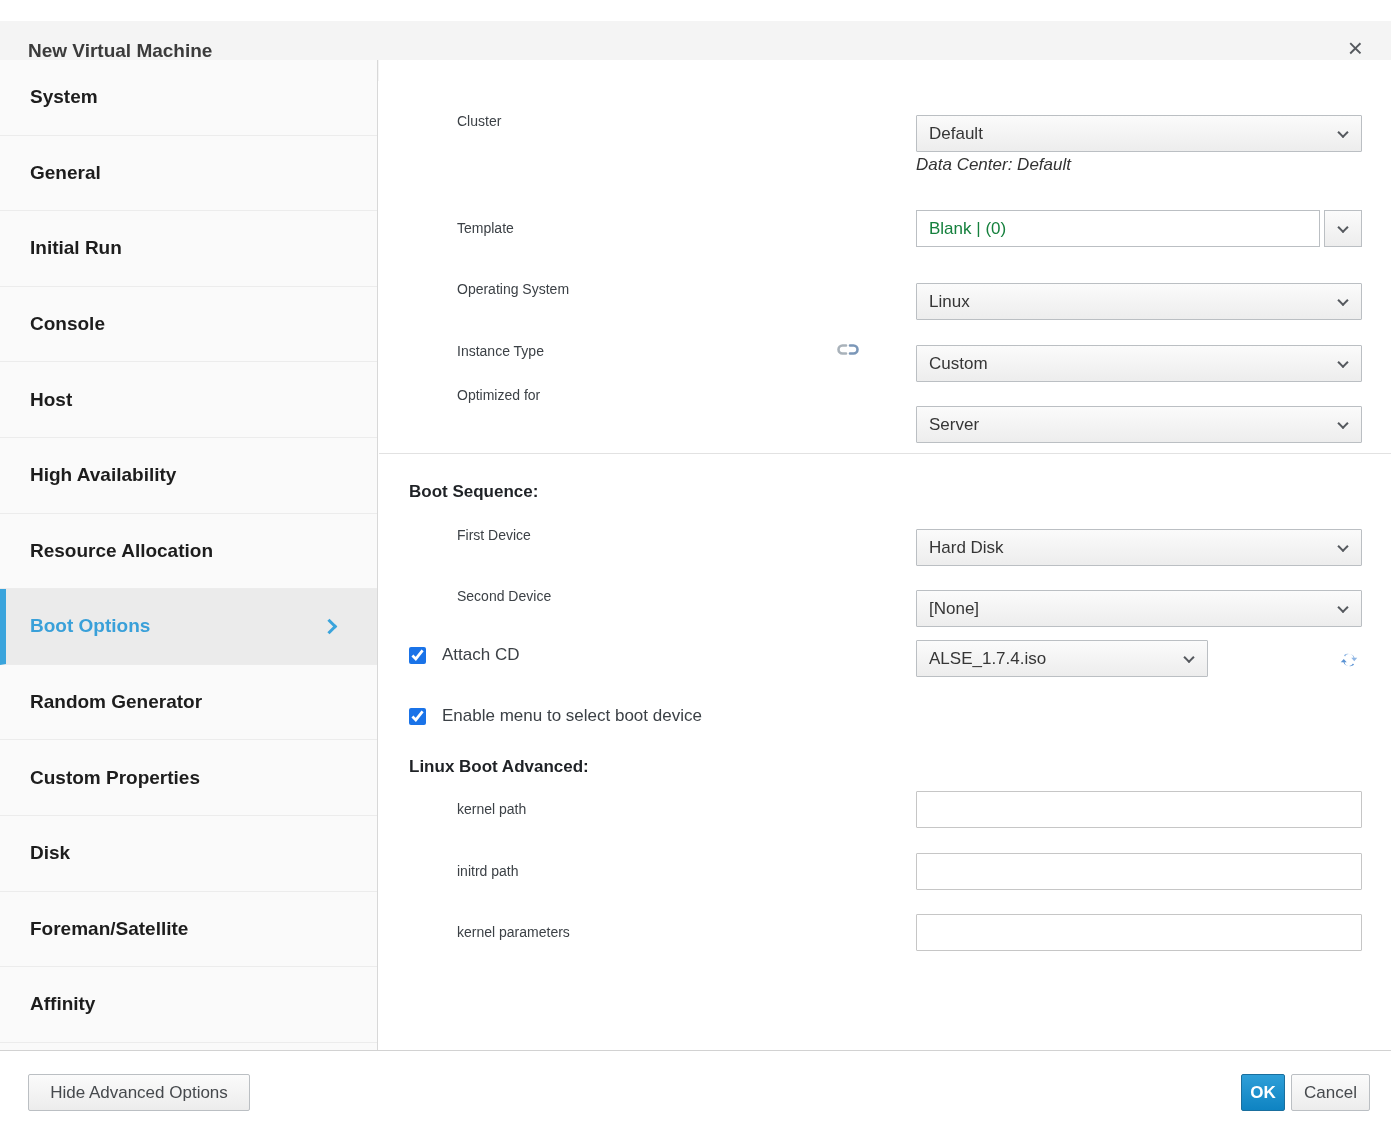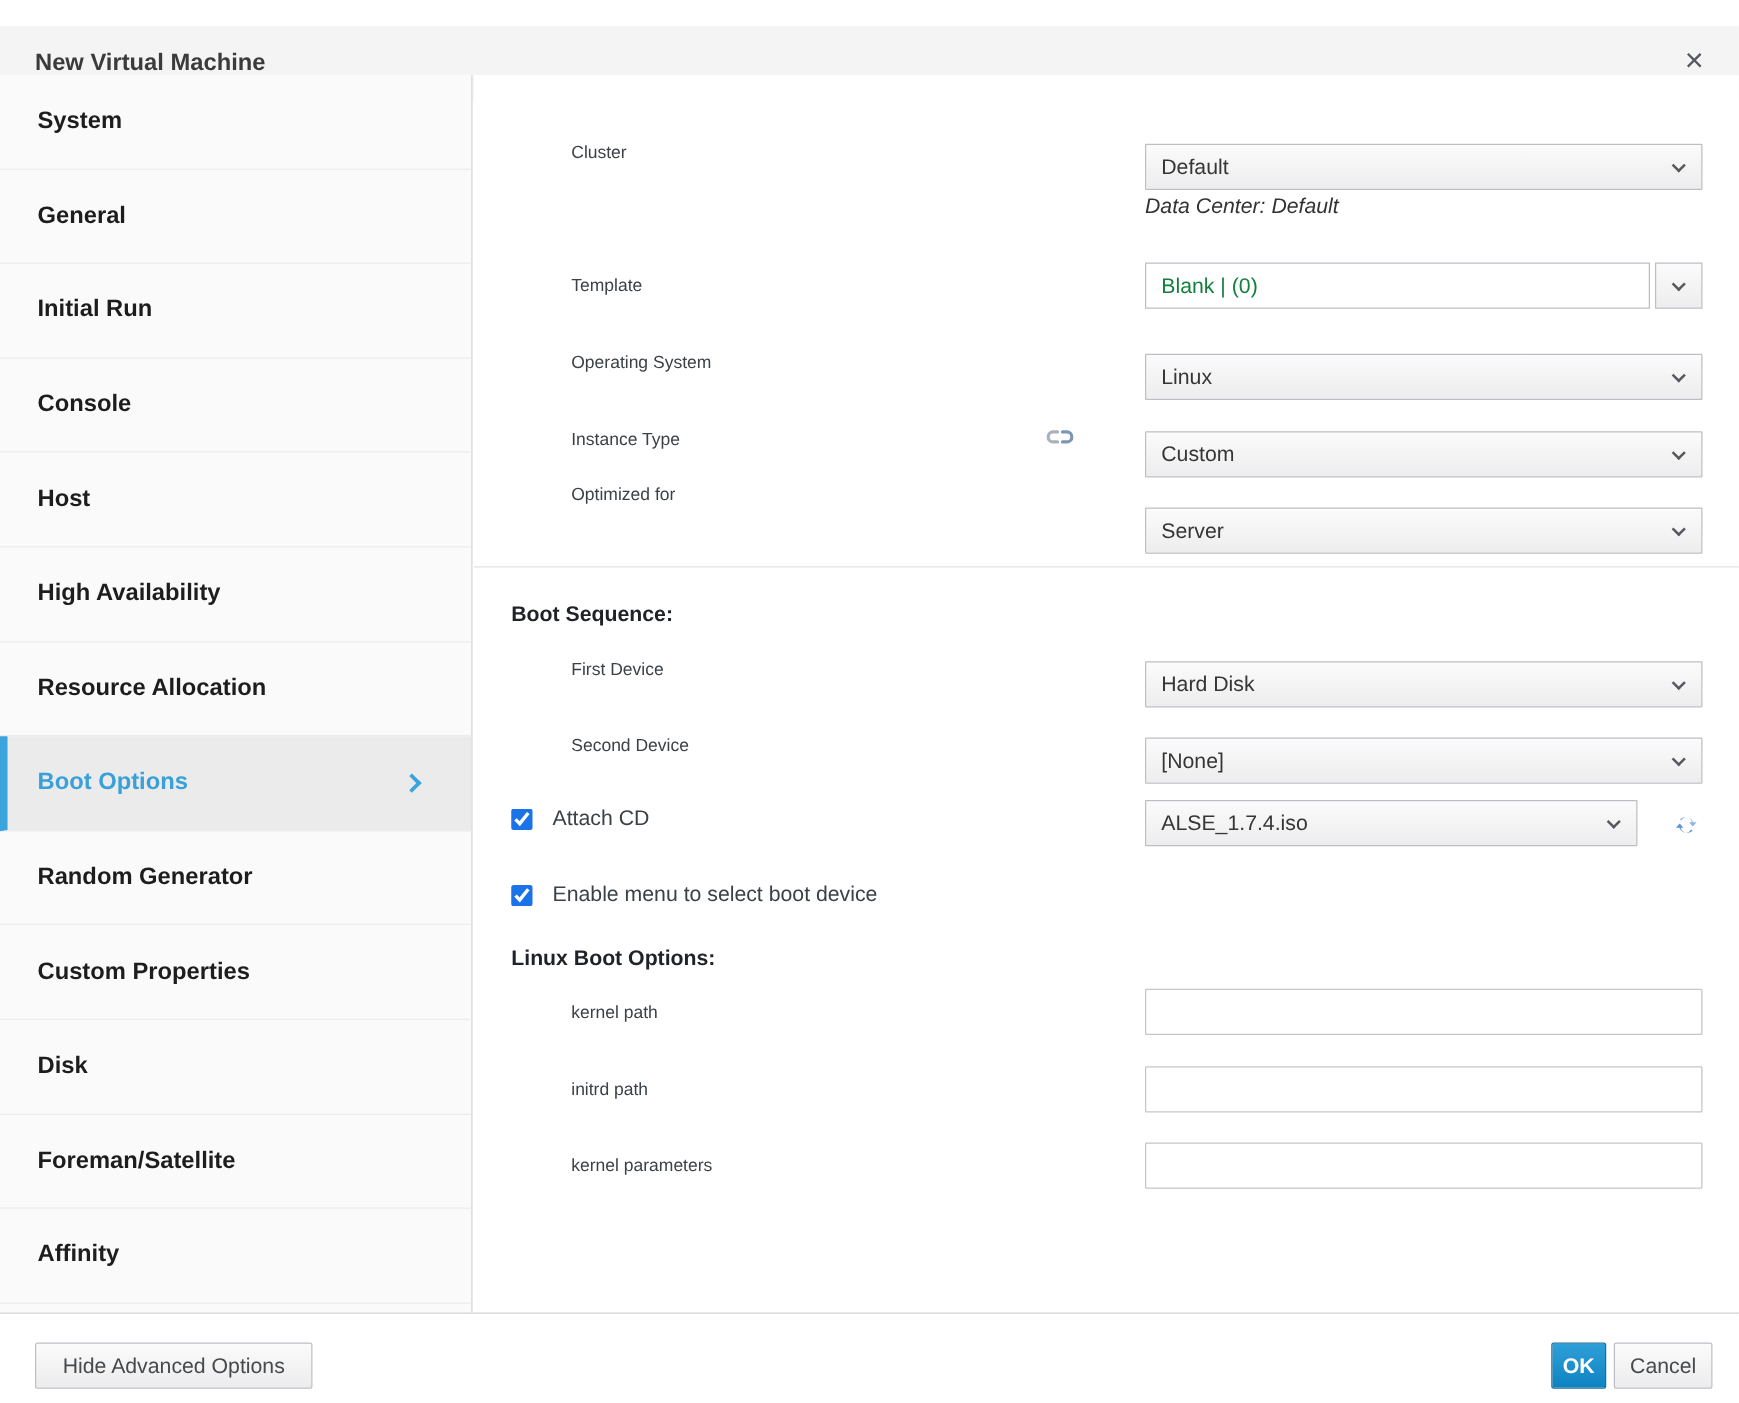--- a/index.html
+++ b/index.html
@@ -32,21 +32,21 @@
   
   .main { position:absolute; top:60px; left:379px; width:1012px; height:990px; background:#fff; }
   .lbl { position:absolute; left:30px; font-size:14px; color:#3c4146; line-height:37px; white-space:nowrap;margin-left:48px; }
   .heading { position:absolute; left:30px; font-size:17px; font-weight:700; color:#1f2226; white-space:nowrap; }
   .hint { position:absolute; left:537px; font-style:italic; font-size:17px; color:#333; line-height:30px; }
   .divider { position:absolute; left:0; right:0; height:1px; background:#e2e2e2; }
 
   .select { position:absolute; height:37px; background:linear-gradient(to bottom,#fbfbfb,#ededed); border:1px solid #bbbfc3; border-radius:1px; display:flex; align-items:center; padding:0 34px 0 12px; font-size:17px; color:#363636; cursor:pointer; }
   .select .caret { position:absolute; right:14px; top:50%; width:8px; height:8px; border-right:2px solid #55595e; border-bottom:2px solid #55595e; transform:translateY(-70%) rotate(45deg); }
   .w-std { left:537px; width:446px;margin-top:12px; }
-  .w-iso { left:537px; width:394px; }
+  .w-iso { left:537px; width:292px; }
 
   .combo-input { position:absolute; left:537px; width:404px; height:37px; background:#fff; border:1px solid #bbbfc3; display:flex; align-items:center; padding:0 12px; font-size:17px; color:#15803d; }
   .combo-btn { position:absolute; left:945px; width:38px; height:37px; background:linear-gradient(to bottom,#fbfbfb,#ededed); border:1px solid #bbbfc3; cursor:pointer; }
   .combo-btn .caret { position:absolute; left:50%; top:50%; width:8px; height:8px; border-right:2px solid #55595e; border-bottom:2px solid #55595e; transform:translate(-50%,-70%) rotate(45deg); }
 
   .text-input { position:absolute; left:537px; width:446px; height:37px; background:#fff; border:1px solid #c6c6c6; border-radius:1px; padding:0 10px; font-size:17px; font-family:inherit; color:#363636; }
 
   .chk-row { position:absolute; left:30px; display:flex; align-items:center; }
   .chk { width:17px; height:17px; accent-color:#1a73e8; cursor:pointer; }
   .chk-lbl { margin-left:16px; font-size:17px; color:#3c4146; }
@@ -177,21 +177,21 @@
         <path fill="#8fb6e4" d="M12 4a8 8 0 0 1 7.4 5H23l-4 4.5L15 9h2.9A6 6 0 0 0 6.7 7.2L5.2 5.8A8 8 0 0 1 12 4z"></path>
         <path fill="#5b93d4" d="M12 20a8 8 0 0 1-7.4-5H1l4-4.5L9 15H6.1a6 6 0 0 0 11.2 1.8l1.5 1.4A8 8 0 0 1 12 20z"></path>
       </svg>
     </span>
 
     <div class="chk-row" style="top:646px">
       <input type="checkbox" class="chk" checked="true" style="">
       <span class="chk-lbl">Enable menu to select boot device</span>
     </div>
 
-    <div class="heading" style="top:697px">Linux Boot Options:</div>
+    <div class="heading" style="top:697px">Linux Boot Advanced:</div>
 
     <div class="lbl" style="top:731px">kernel path</div>
     <input type="text" class="text-input" style="top: 731px;" value="">
 
     <div class="lbl" style="top:793px">initrd path</div>
     <input type="text" class="text-input" style="top: 793px;" value="">
 
     <div class="lbl" style="top:854px">kernel parameters</div>
     <input type="text" class="text-input" style="top: 854px;" value="">
 

